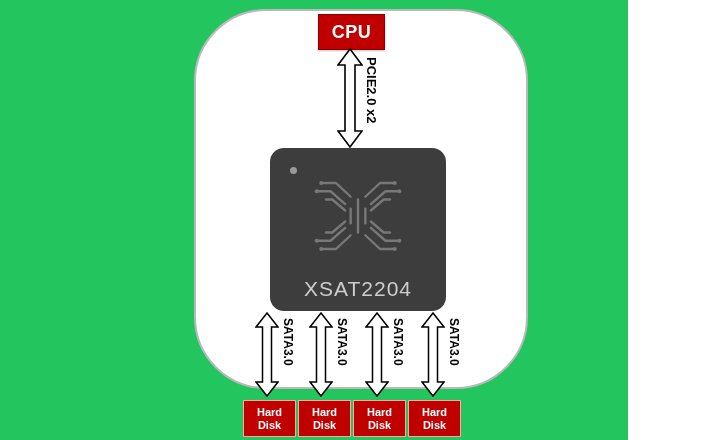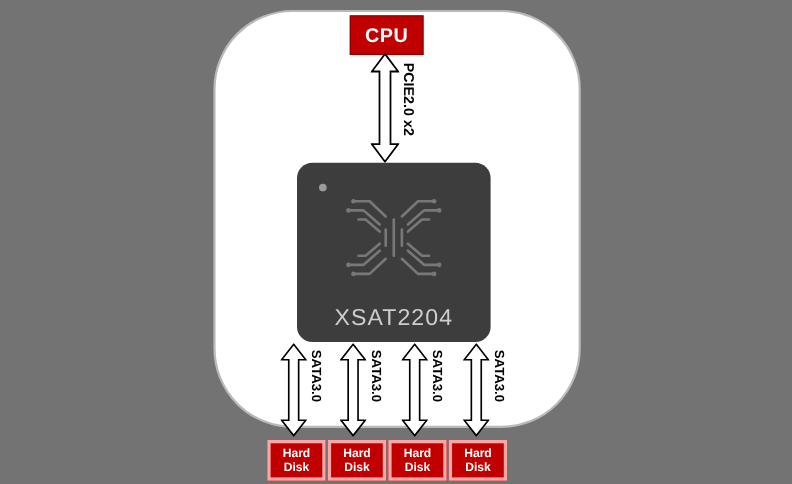--- a/index.html
+++ b/index.html
@@ -1,17 +1,17 @@
 <!DOCTYPE html>
 <html><head>
 <meta charset="utf-8">
 <style>
   html,body{margin:0;padding:0;background:#fff;}
   .canvas{
-    position:relative;width:720px;height:440px;background:#737373;
+    position:relative;width:628px;height:440px;background:#22c55e;
     font-family:"Liberation Sans", sans-serif;overflow:hidden;
   }
   
   .board{
     position:absolute;left:194px;top:9px;width:330px;height:376px;
     border:2px solid #b9b9b9;border-radius:72px;background:#ffffff;
   }
   
   .cpu{
     position:absolute;left:318px;top:14px;width:65px;height:34px;
@@ -43,21 +43,21 @@
     border-radius:50%;background:#9a9a9a;
   }
   .chip-logo{position:absolute;left:33px;top:22px;width:110px;height:92px;}
   .chip-label{
     position:absolute;left:0;right:0;bottom:10px;text-align:center;
     color:#cdcdcd;font-size:21px;letter-spacing:1px;
   }
   
   .disk{
     position:absolute;top:400px;width:53px;height:37px;
-    background:#c00000;border:3px solid #fca5a5;box-sizing:border-box;
+    background:#c00000;border:1px solid #fca5a5;box-sizing:border-box;
     display:flex;flex-direction:column;align-items:center;justify-content:center;
     color:#fff;font-weight:bold;font-size:11px;line-height:13px;text-align:center;
   }
   .d0{left:243px;} .d1{left:298px;} .d2{left:353px;} .d3{left:408px;}
 </style>
 </head>
 <body>
 
 <div class="canvas">
 

